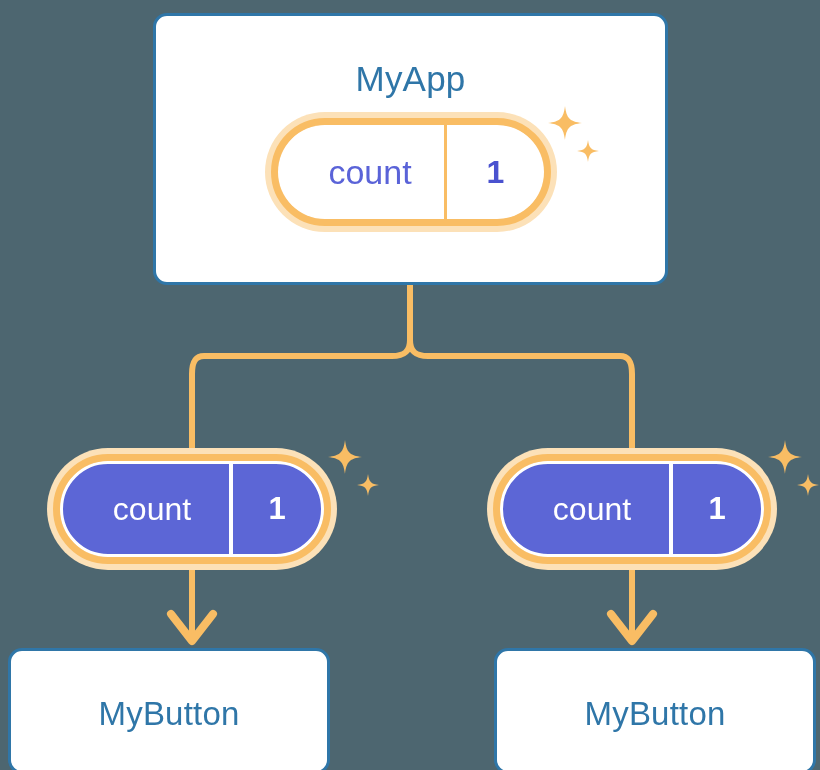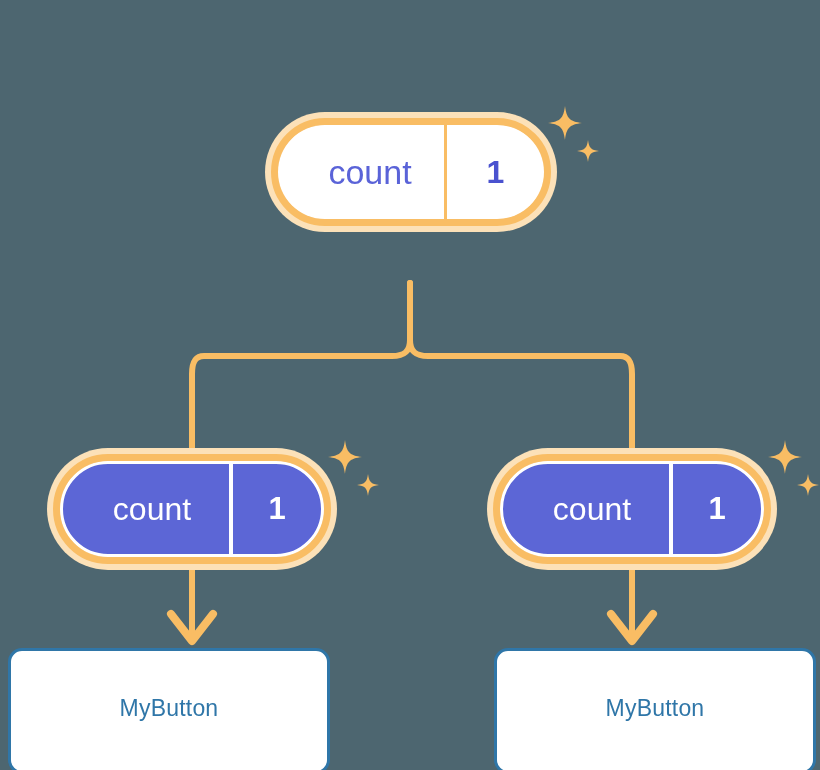--- a/index.html
+++ b/index.html
@@ -57,21 +57,21 @@
   #card-myapp .card-title {
     top: 43px;
     font-size: 35px;
   }
 
   .leaf-card {
     height: 126px;
   }
   .leaf-card .card-title {
     top: 44px;
-    font-size: 23px;
+    font-size: 33px;
   }
   #card-btn-left {
     left: 8px;
     top: 648px;
     width: 322px;
   }
   #card-btn-right {
     left: 494px;
     top: 648px;
     width: 322px;
@@ -200,20 +200,23 @@
       <path d="M192,566 L192,641" fill="none" stroke="#f9bd64" stroke-width="6" stroke-linecap="round"></path>
       <path d="M171,614 L192,641 L213,614" fill="none" stroke="#f9bd64" stroke-width="8" stroke-linecap="round" stroke-linejoin="round"></path>
     </g>
 
     <g>
       <path d="M632,566 L632,641" fill="none" stroke="#f9bd64" stroke-width="6" stroke-linecap="round"></path>
       <path d="M611,614 L632,641 L653,614" fill="none" stroke="#f9bd64" stroke-width="8" stroke-linecap="round" stroke-linejoin="round"></path>
     </g>
   </svg>
 
+  <div class="card" id="card-myapp">
+    <div class="card-title">MyApp</div>
+  </div>
 
   <div class="pill pill-light" id="pill-myapp">
     <div class="pill-ring">
       <div class="pill-inner">
         <div class="pill-key">count</div>
         <div class="pill-val">1</div>
       </div>
     </div>
   </div>
 

